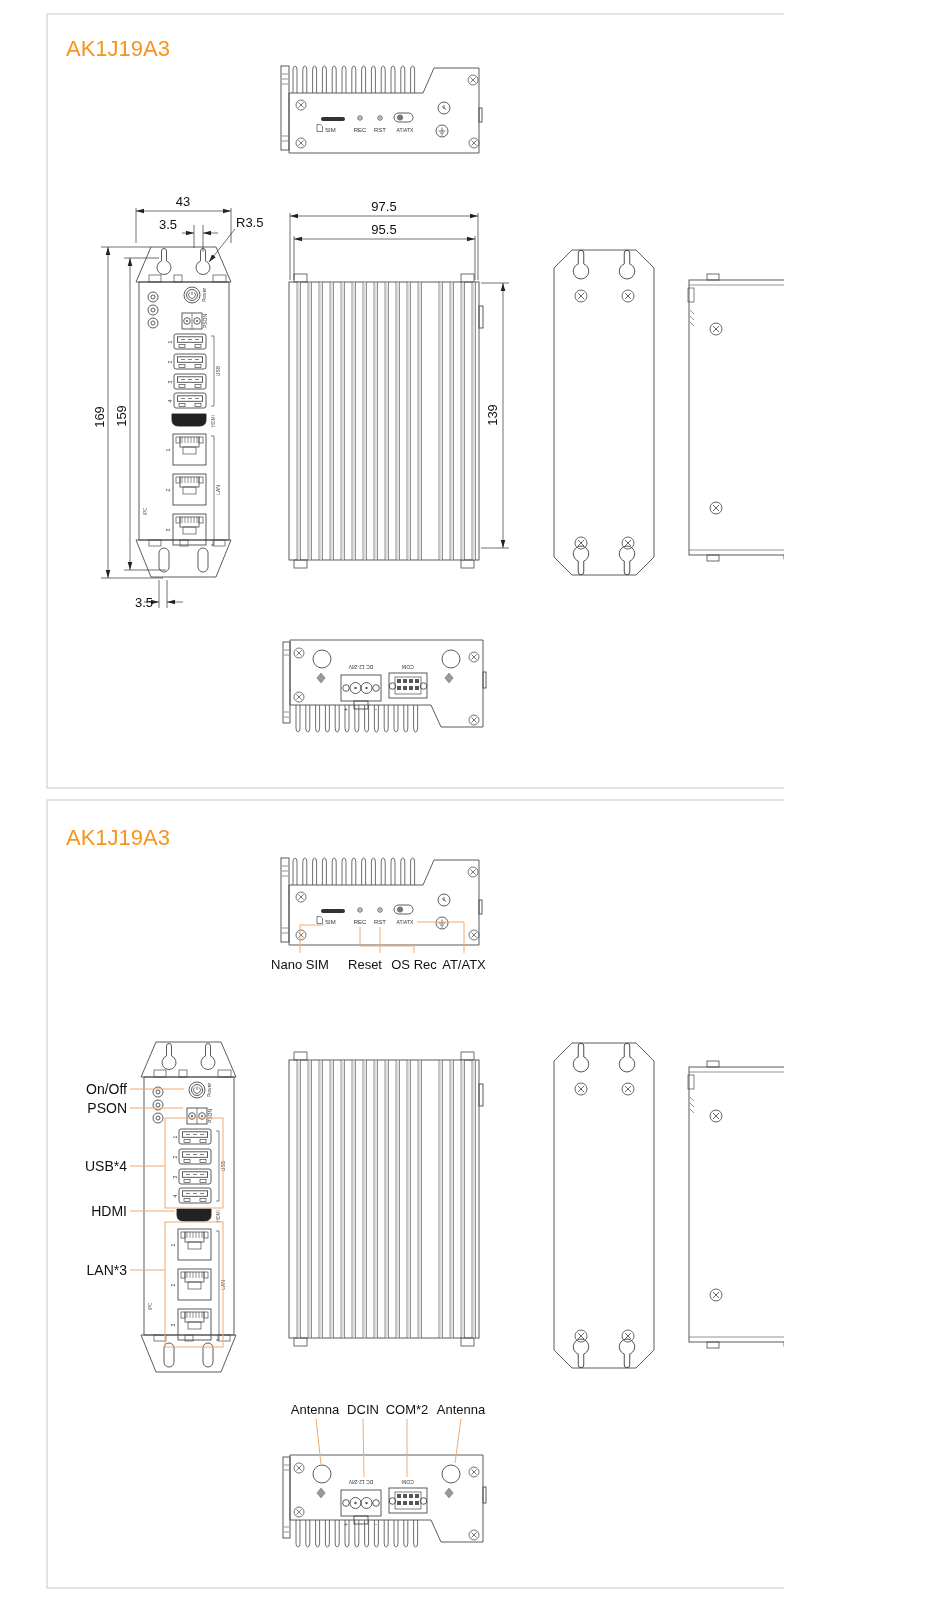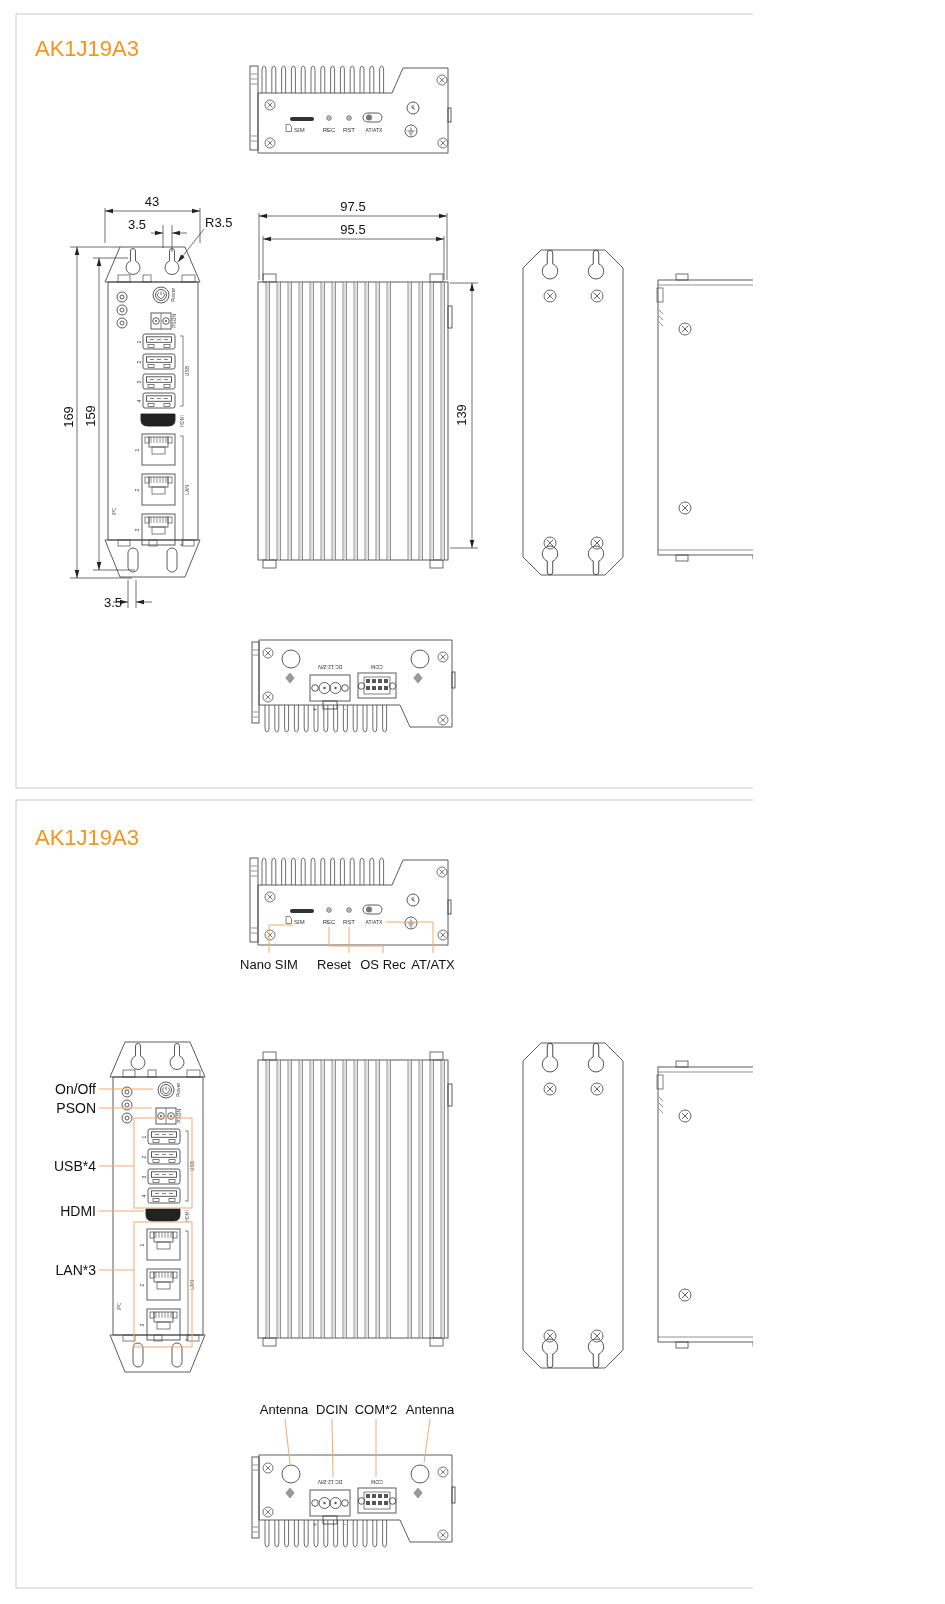--- a/index.html
+++ b/index.html
@@ -1,17 +1,17 @@
 <!DOCTYPE html>
 <html><head>
 <meta charset="utf-8">
 <style>
   html,body{margin:0;padding:0;background:#ffffff;}
   .stage{position:relative;width:753px;height:1604px;background:#ffffff;overflow:hidden;
-         font-family:"Liberation Sans", sans-serif;}
+         font-family:"Liberation Sans", sans-serif;margin-left:31px;}
   svg{position:absolute;left:0;top:0;font-family:"Liberation Sans", sans-serif;}
   text{fill:#1a1a1a;}
   .title{fill:#f7941d;font-size:22px;}
   .dim{font-size:13px;fill:#111;}
   .callout{font-size:13px;fill:#111;}
   .callout-lg{font-size:14px;fill:#111;}
   .silk{font-size:6px;fill:#333;}
   .silk-sm{font-size:5px;fill:#333;}
   .silk-xs{font-size:4.5px;fill:#666;}
 </style>

